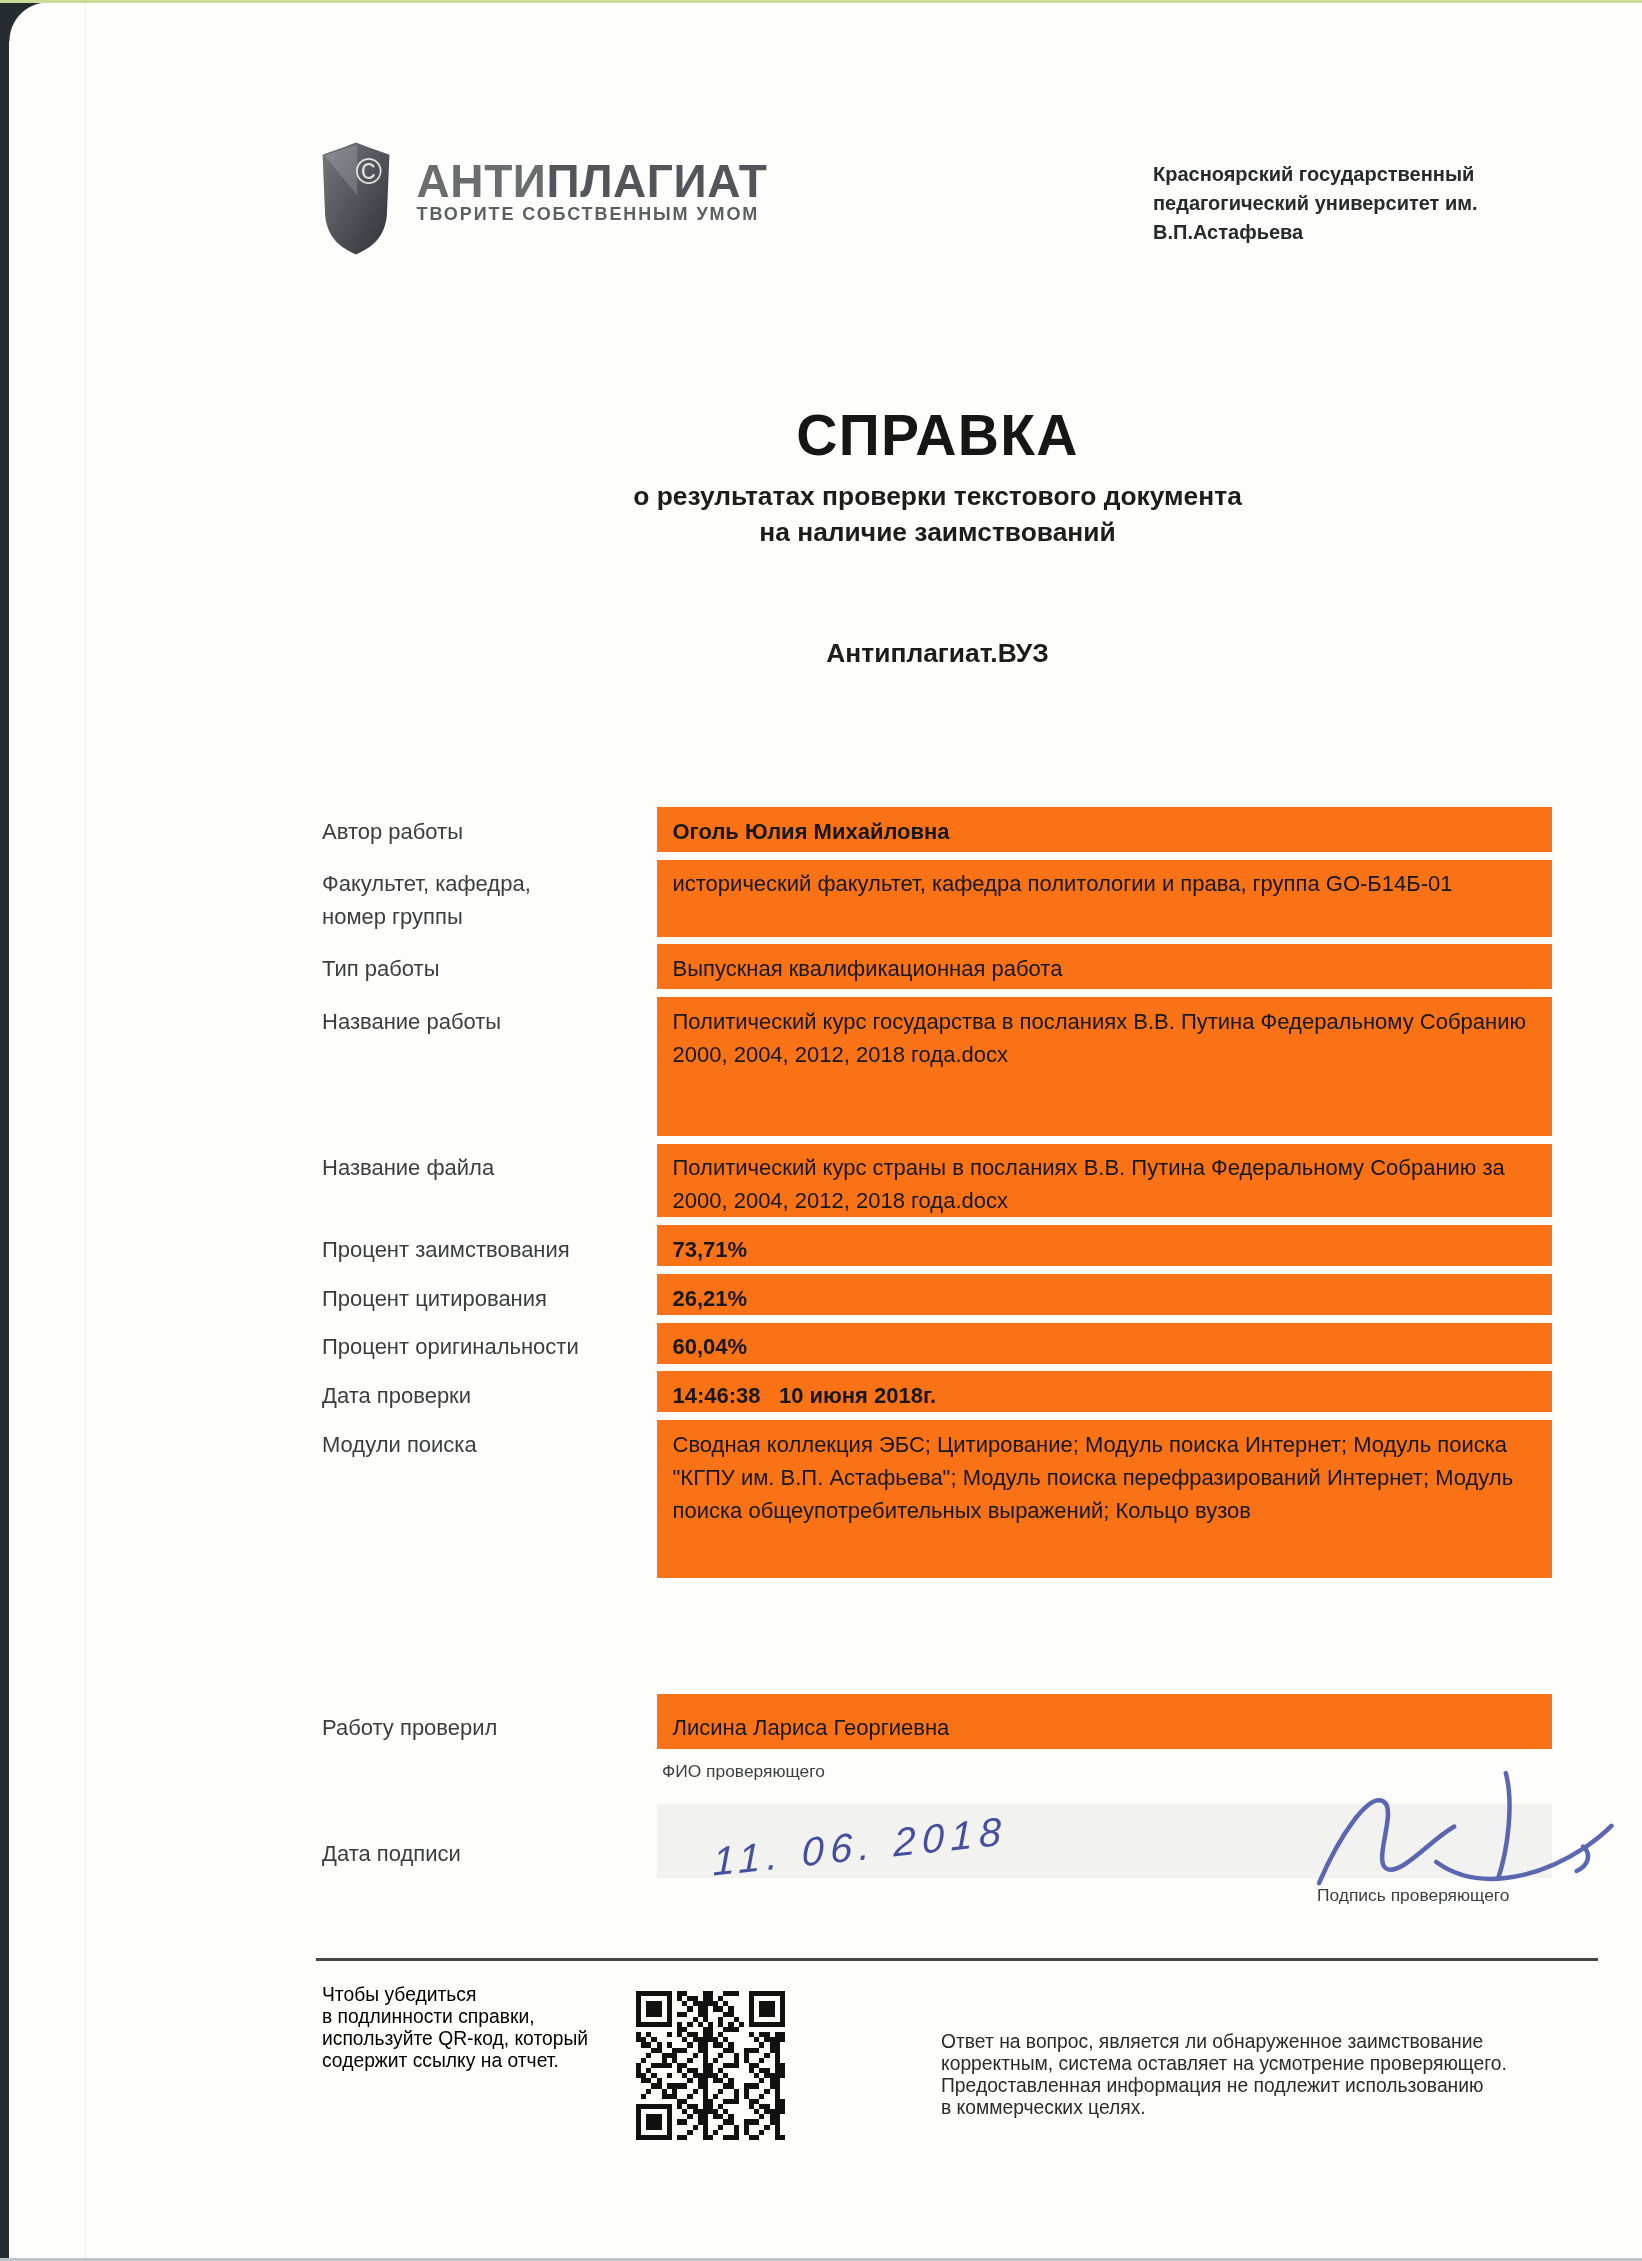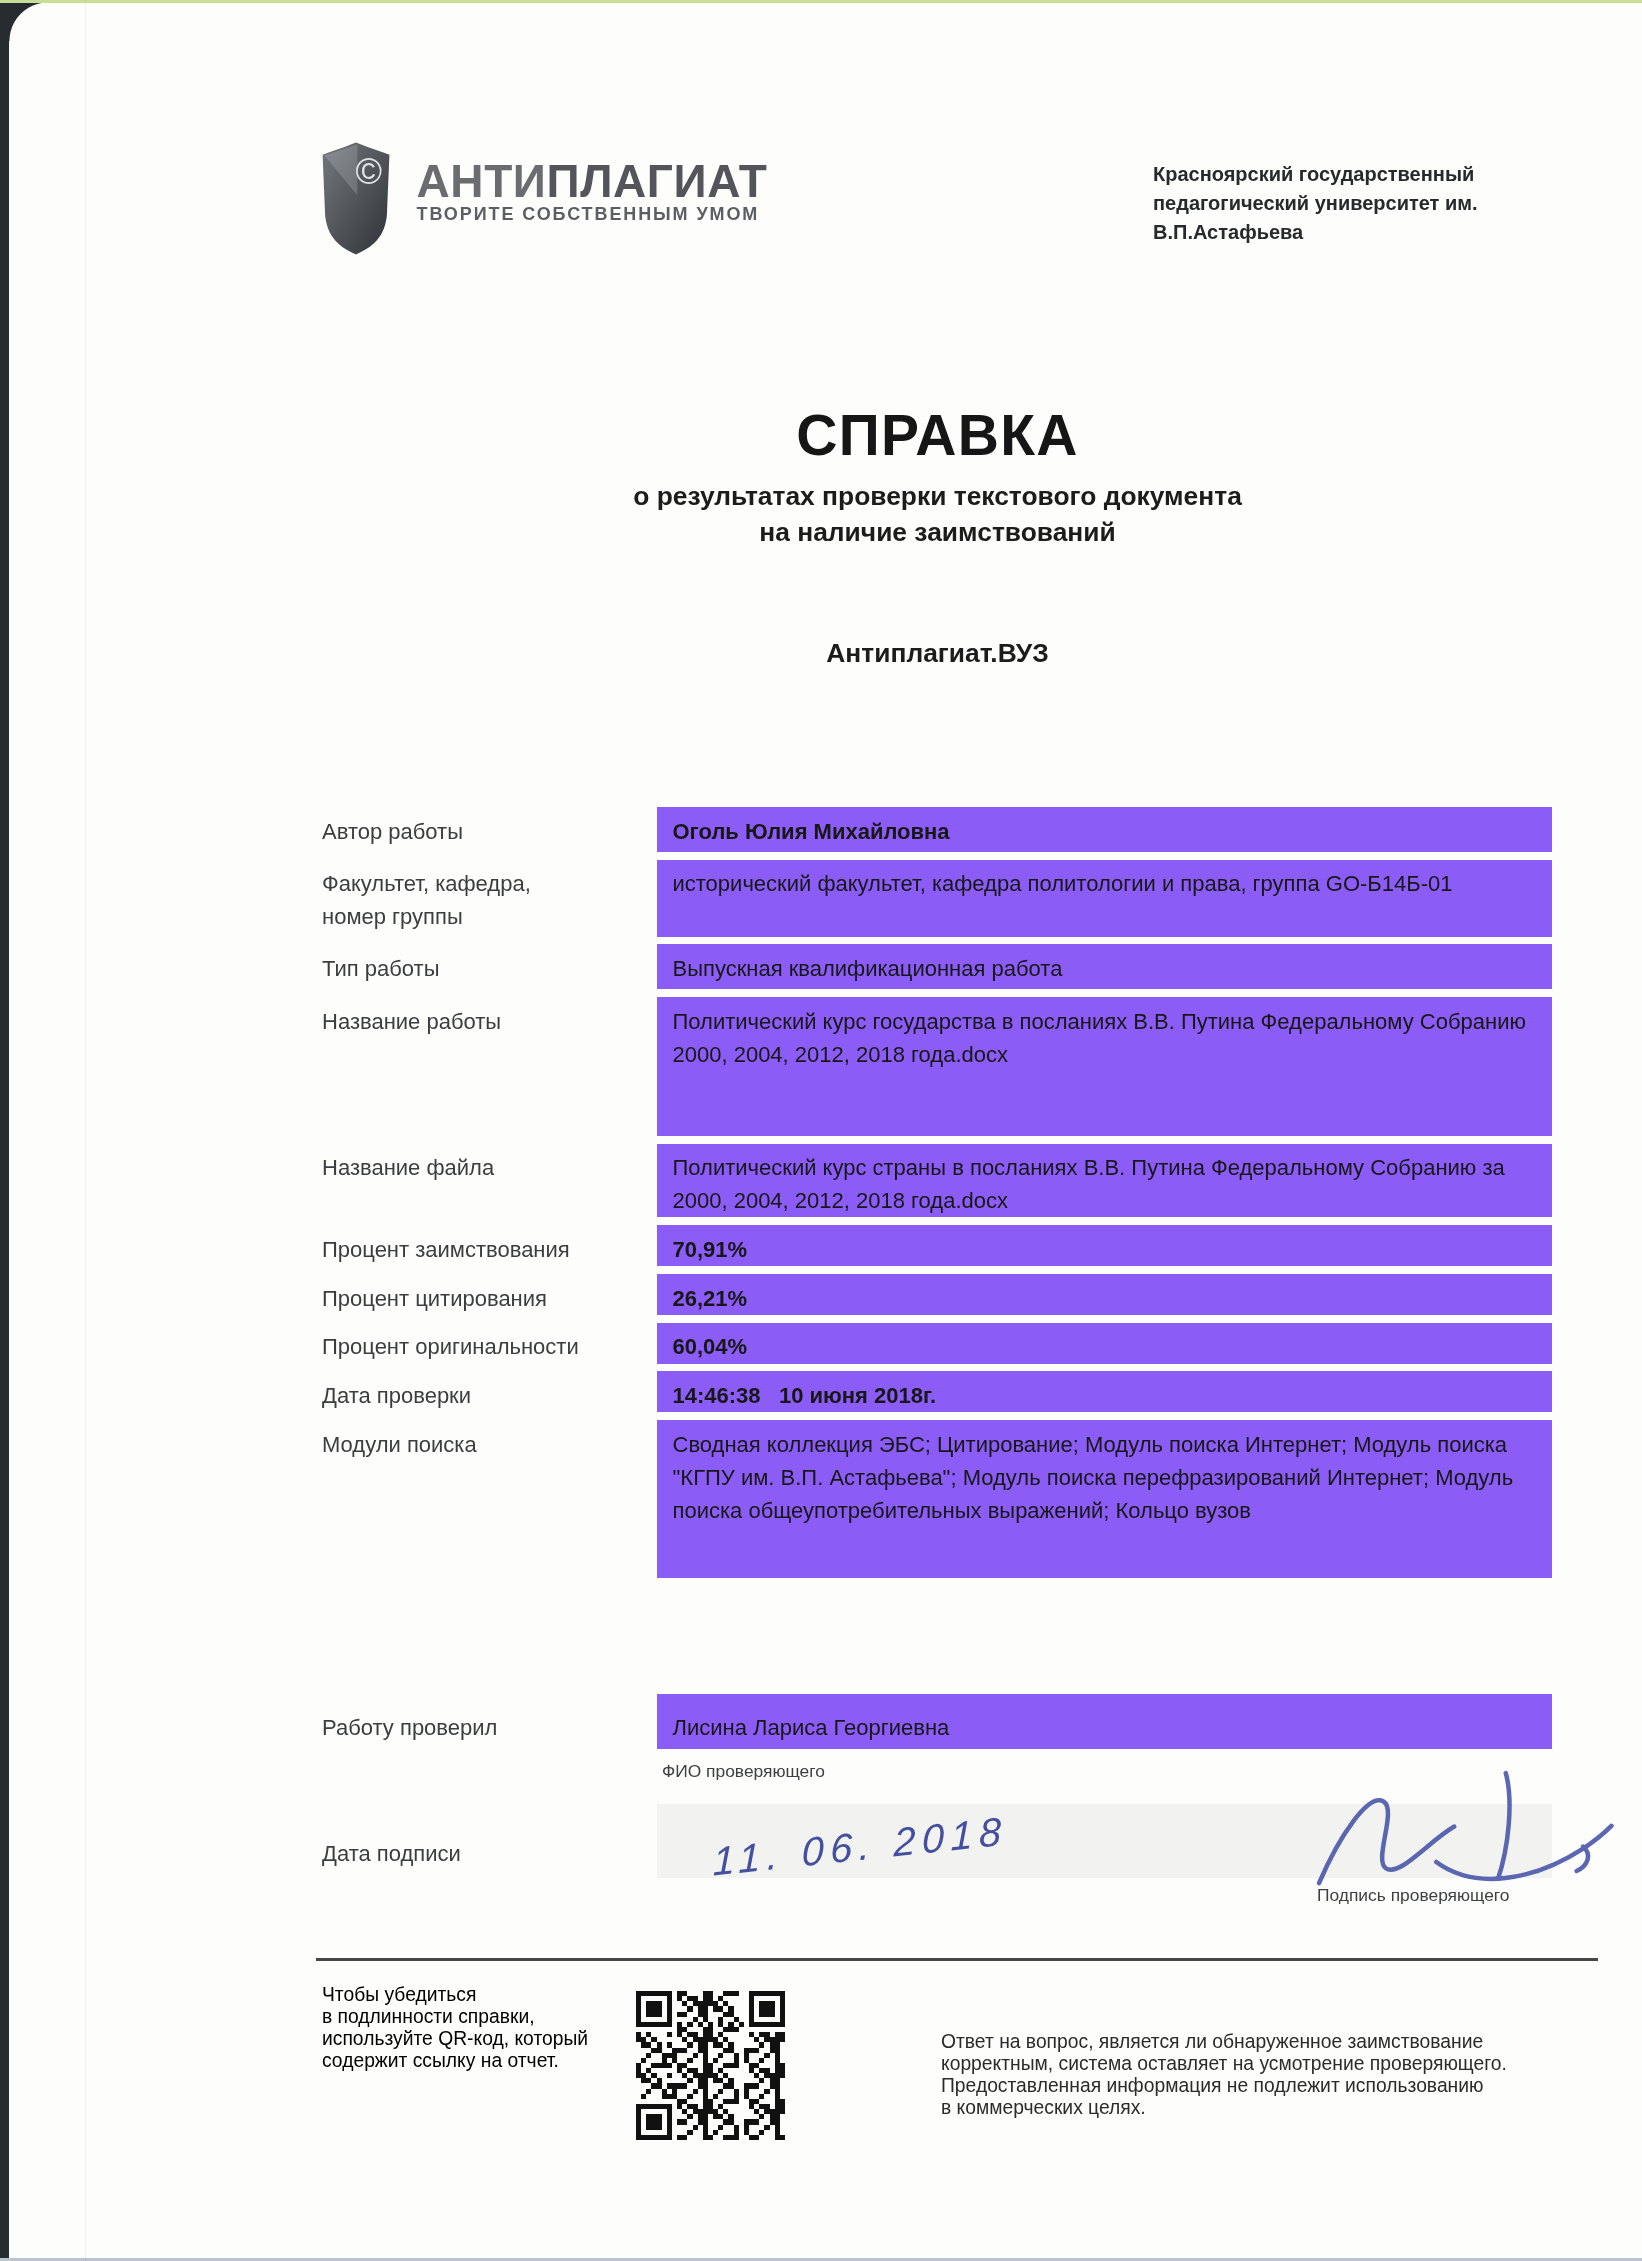--- a/index.html
+++ b/index.html
@@ -30,21 +30,21 @@
   .doc-title .heading{font-size:57px;font-weight:700;letter-spacing:1.3px;color:#161616;line-height:1;}
   .doc-title .subtitle{margin-top:14px;font-size:26.4px;font-weight:700;line-height:36px;color:#1c1c1c;}
   .system-block{position:absolute;left:316px;top:633px;width:1243px;text-align:center;
         font-size:26.4px;font-weight:700;line-height:41px;color:#1c1c1c;}
 
   
   .fields{position:absolute;left:322px;top:807px;width:1230px;}
   .frow{display:flex;margin-bottom:7.7px;}
   .flabel{flex:none;width:258px;margin-right:77px;font-size:22px;color:#3c3d3f;
         line-height:1.5;padding-top:7.7px;}
-  .fvalue{flex:1;background:#8b5cf6;font-size:22px;color:#171717;line-height:1.5;
+  .fvalue{flex:1;background:#f97316;font-size:22px;color:#171717;line-height:1.5;
         padding:7.7px 15.5px 0 15.5px;box-sizing:border-box;}
   .fvalue.bold{font-weight:700;}
   .h70 .fvalue{min-height:45px;}
   .h120 .fvalue{min-height:77px;}
   .h215 .fvalue{min-height:139px;}
   .h85 .fvalue{min-height:55px;}
   .h64 .fvalue{min-height:41px;}
   .h245 .fvalue{min-height:158px;}
 
   
@@ -135,21 +135,21 @@
     <div class="frow h215">
       <div class="flabel">Название работы</div>
       <div class="fvalue">Политический курс государства в посланиях В.В. Путина Федеральному Собранию 2000, 2004, 2012, 2018 года.docx</div>
     </div>
     <div class="frow h85">
       <div class="flabel">Название файла</div>
       <div class="fvalue">Политический курс страны в посланиях В.В. Путина Федеральному Собранию за 2000, 2004, 2012, 2018 года.docx</div>
     </div>
     <div class="frow h64">
       <div class="flabel">Процент заимствования</div>
-      <div class="fvalue bold">70,91%</div>
+      <div class="fvalue bold">73,71%</div>
     </div>
     <div class="frow h64">
       <div class="flabel">Процент цитирования</div>
       <div class="fvalue bold">26,21%</div>
     </div>
     <div class="frow h64">
       <div class="flabel">Процент оригинальности</div>
       <div class="fvalue bold">60,04%</div>
     </div>
     <div class="frow h64">

